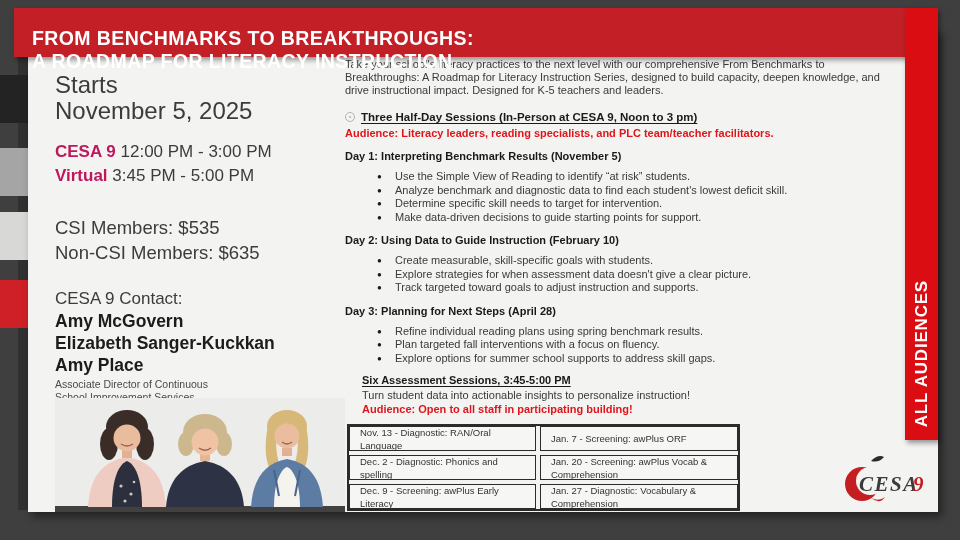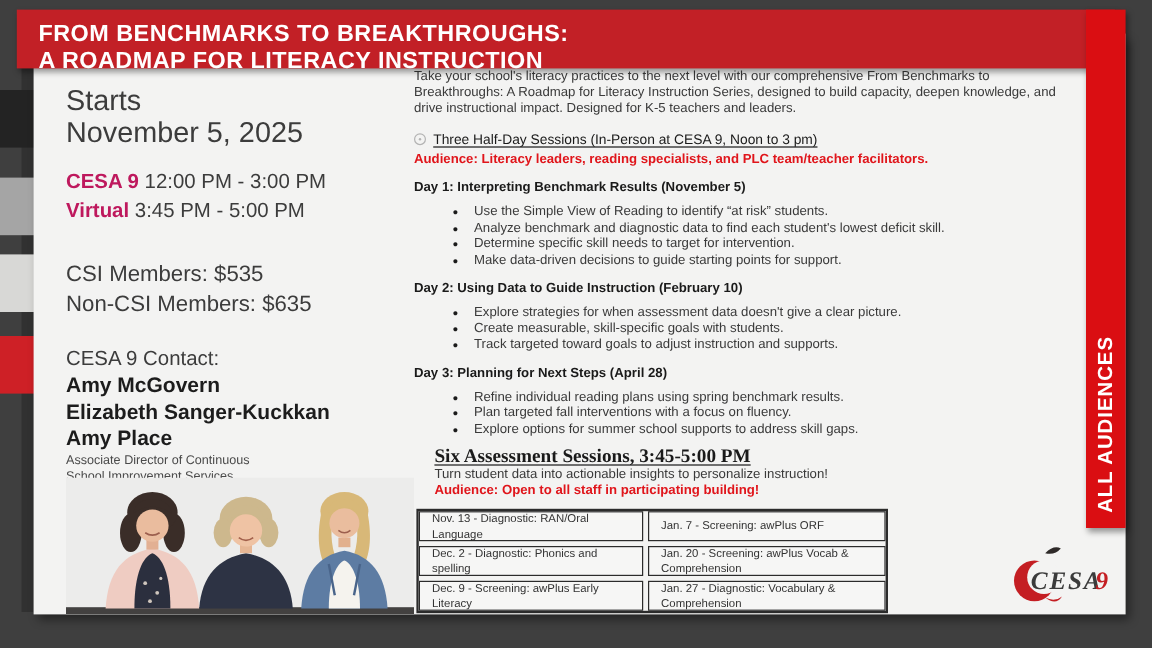--- a/index.html
+++ b/index.html
@@ -14,21 +14,21 @@
   .sq2 { top:148px; background:#a5a5a5; }
   .sq3 { top:212px; background:#d8d8d6; }
   .sq4 { top:280px; background:#ce2026; }
 
   
   .card { position:absolute; left:28px; top:28px; width:910px; height:484px;
           background:#f3f3f2; box-shadow:4px 5px 8px rgba(0,0,0,.45); }
 
   
   .header-banner { position:absolute; left:14px; top:8px; width:915px; height:49px;
-          background:#c22026; color:#fff; padding:9px 0 0 18px;
+          background:#c22026; color:#fff; padding:19px 0 0 18px;
           box-shadow:2px 3px 5px rgba(0,0,0,.4); z-index:5; }
   .header-banner .line { font-size:19.5px; font-weight:700; line-height:23px; letter-spacing:.4px; }
 
   
   .side-banner { position:absolute; left:905px; top:8px; width:33px; height:432px;
           background:#da0e12; z-index:6; box-shadow:2px 3px 5px rgba(0,0,0,.4); }
   .side-banner span { position:absolute; bottom:13px; left:50%;
           transform:translateX(-50%) rotate(180deg);
           writing-mode:vertical-rl; white-space:nowrap;
           color:#fff; font-weight:700; font-size:17px; letter-spacing:.8px; }
@@ -45,35 +45,35 @@
   .contact-name  { font-size:17.5px; font-weight:700; line-height:22px; color:#1c1c1c; }
   .contact-title { font-size:10.5px; line-height:12.5px; color:#4a4a4a; margin-top:2px; }
 
   
   .photo { position:absolute; left:0; top:370px; width:290px; height:114px; }
 
   
   .main { position:absolute; left:317px; top:30px; width:550px; color:#3a3a3a;
           font-size:11px; line-height:13px; }
   .intro { margin-bottom:14px; }
-  .sess-head { font-weight:400; color:#1a1a1a; font-size:11.5px; margin-bottom:3px; }
+  .sess-head { font-weight:700; color:#1a1a1a; font-size:11.5px; margin-bottom:3px; }
   .sess-head .u { text-decoration:underline; text-underline-offset:2px; }
   .target-icon { display:inline-block; width:10px; height:10px; border:1.5px solid #b3b3b3;
           border-radius:50%; position:relative; margin-right:6px; vertical-align:-1px; }
   .target-icon::after { content:""; position:absolute; left:2.5px; top:2.5px;
           width:2px; height:2px; border-radius:50%; background:#b3b3b3; }
   .aud { color:#e0151b; font-weight:700; }
   .day-title { font-weight:700; color:#1a1a1a; margin:10px 0 7px; }
   ul.bullets { list-style:none; }
   ul.bullets li { position:relative; padding-left:50px; line-height:13.5px; }
   ul.bullets li::before { content:"●"; position:absolute; left:32px; top:0;
           font-size:8px; color:#1a1a1a; }
   .six-blk { margin:9px 0 0 17px; }
-  .six-head { font-weight:700; color:#1a1a1a; font-size:16px;
-          text-decoration:underline; text-underline-offset:2px; margin-bottom:2px;font-family:Liberation Serif, serif; }
+  .six-head { font-weight:700; color:#1a1a1a; font-size:11px;
+          text-decoration:underline; text-underline-offset:2px; margin-bottom:2px; }
   .six-sub { margin-bottom:1px; }
 
   
   .sched-table { margin:8px 0 0 2px; width:393px; border:2px solid #2b2b2b;
           display:grid; grid-template-columns:1fr 1.06fr; gap:4px; }
   .sched-cell { border:1.5px solid #2b2b2b; background:#f6f6f5; height:25px;
           display:flex; align-items:center; padding:0 10px; font-size:9.5px; color:#333; }
 
   
   .logo { position:absolute; left:803px; top:424px; width:100px; height:56px; }
@@ -170,22 +170,22 @@
           <li>Use the Simple View of Reading to identify “at risk” students.</li>
           <li>Analyze benchmark and diagnostic data to find each student's lowest deficit skill.</li>
           <li>Determine specific skill needs to target for intervention.</li>
           <li>Make data-driven decisions to guide starting points for support.</li>
         </ul>
       </div>
 
       <div>
         <div class="day-title">Day 2: Using Data to Guide Instruction (February 10)</div>
         <ul class="bullets">
+          <li>Create measurable, skill-specific goals with students.</li>
           <li>Explore strategies for when assessment data doesn't give a clear picture.</li>
-          <li>Create measurable, skill-specific goals with students.</li>
           <li>Track targeted toward goals to adjust instruction and supports.</li>
         </ul>
       </div>
 
       <div>
         <div class="day-title">Day 3: Planning for Next Steps (April 28)</div>
         <ul class="bullets">
           <li>Refine individual reading plans using spring benchmark results.</li>
           <li>Plan targeted fall interventions with a focus on fluency.</li>
           <li>Explore options for summer school supports to address skill gaps.</li>

